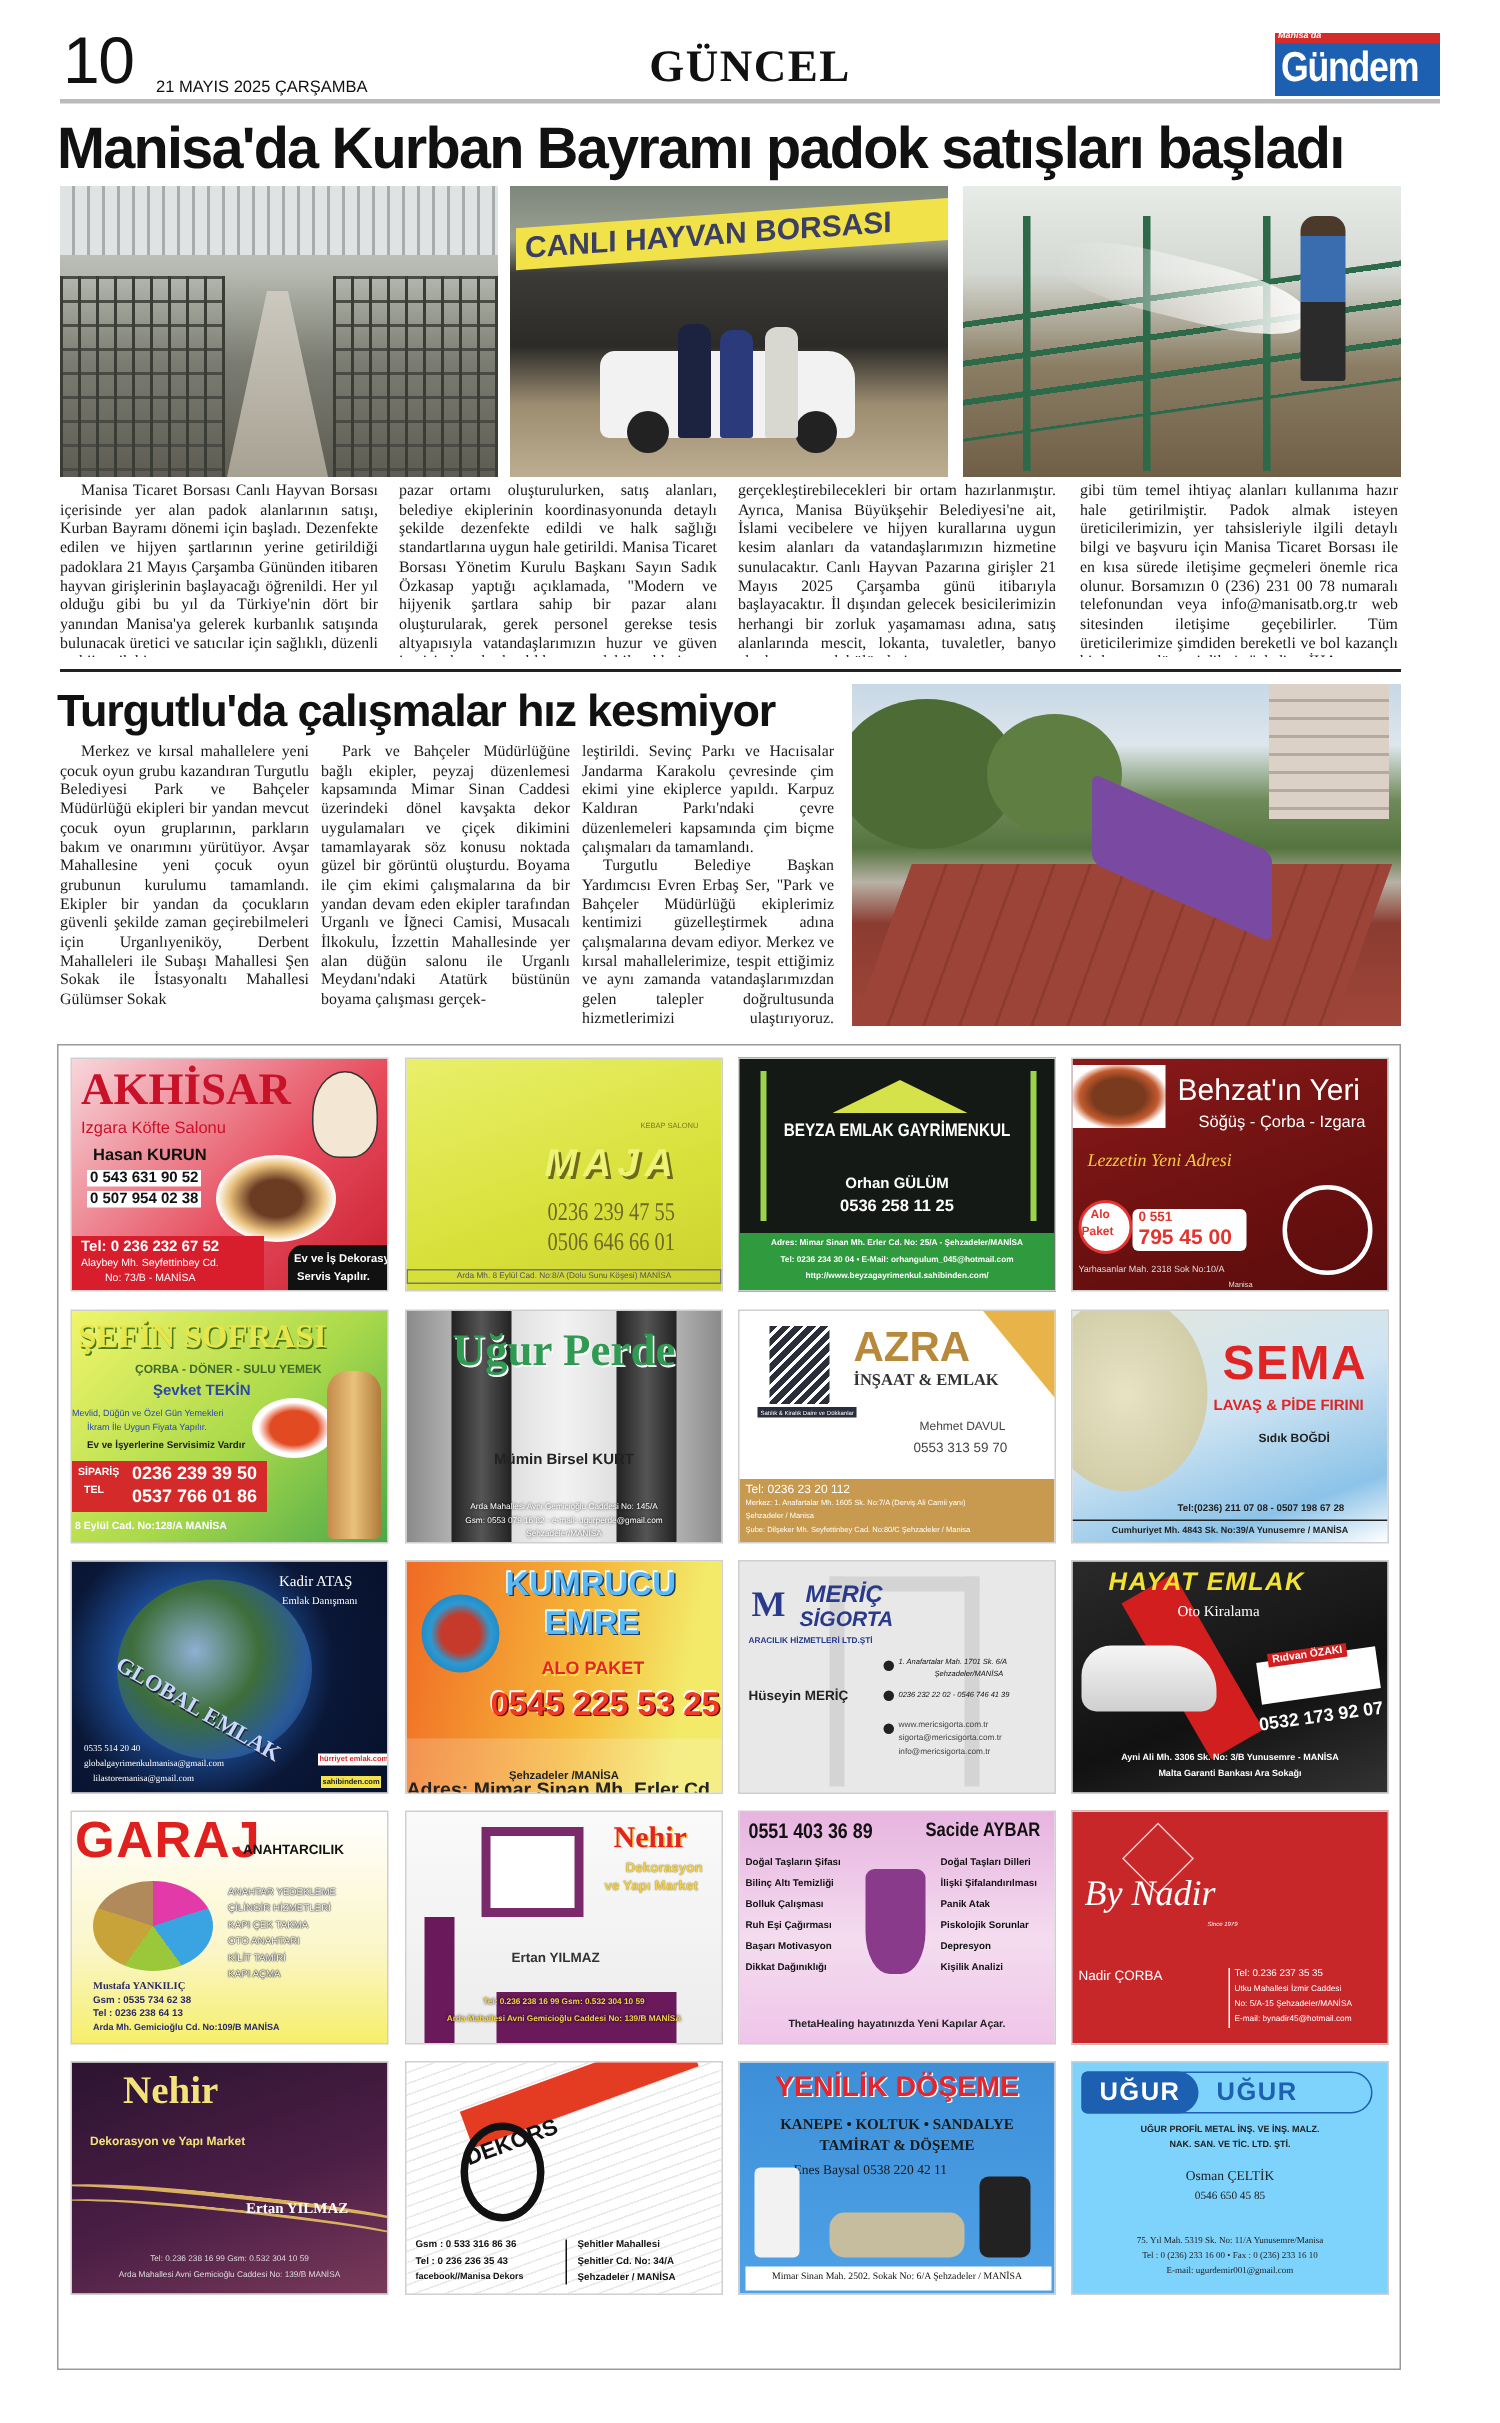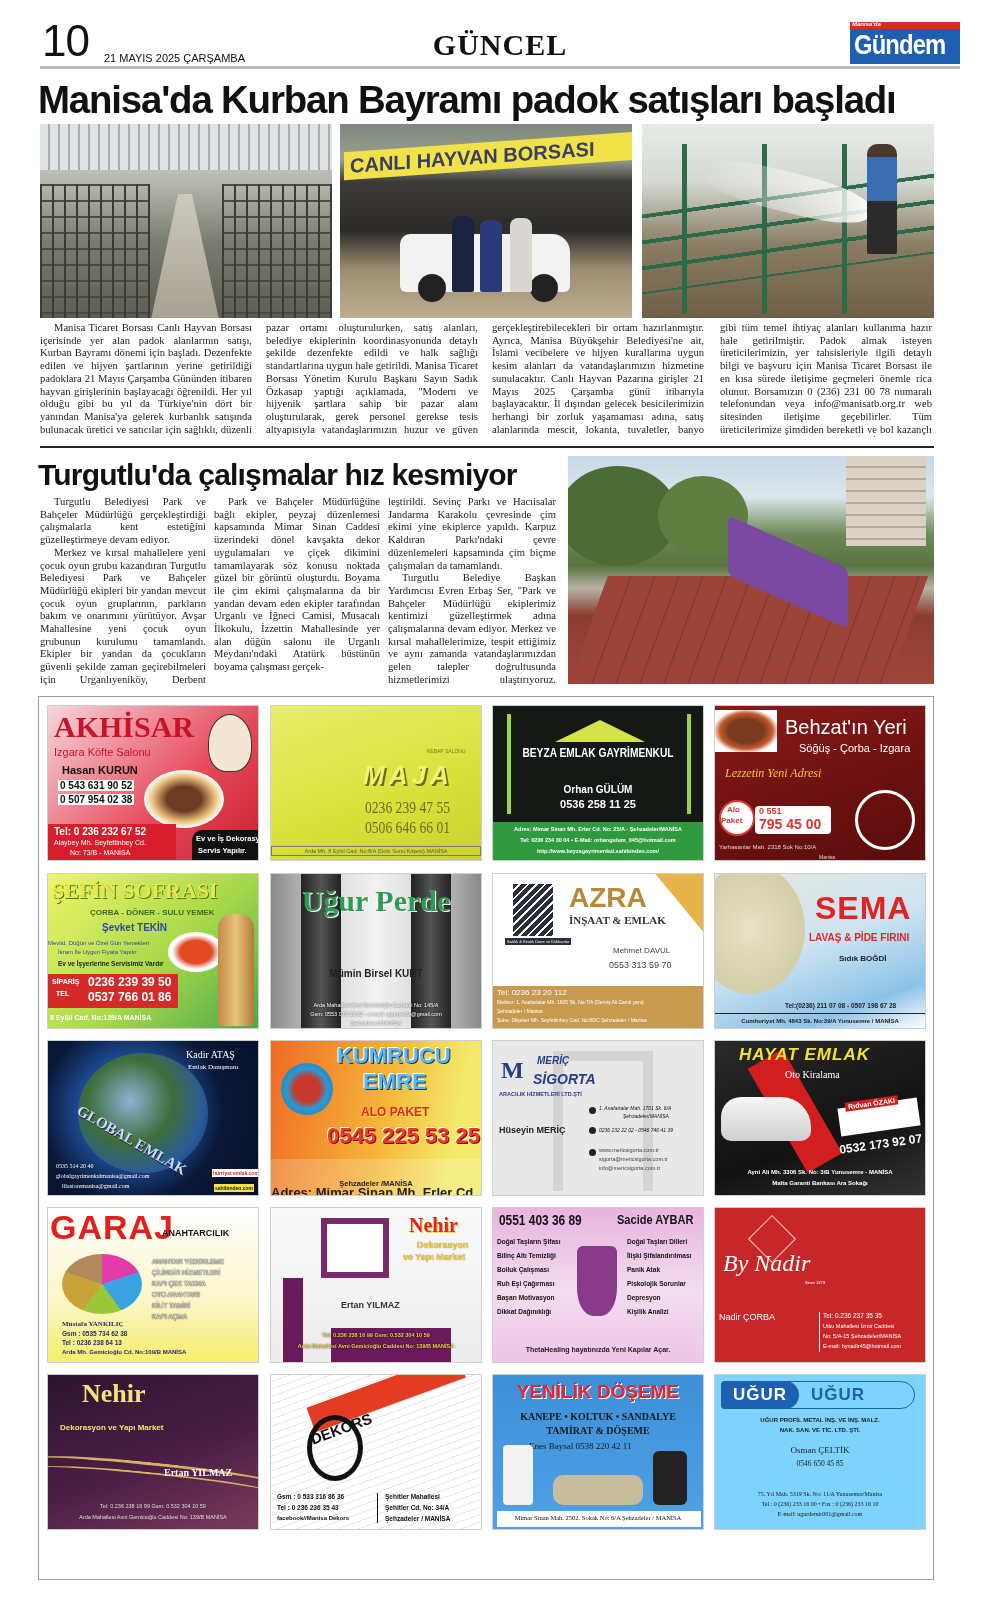--- a/index.html
+++ b/index.html
@@ -100,21 +100,20 @@
     </div>
   <div class="col" style="left:680px;height:116px">
       <p class="noind">gibi tüm temel ihtiyaç alanları kullanıma hazır hale getirilmiştir. Padok almak isteyen üreticilerimizin, yer tahsisleriyle ilgili detaylı bilgi ve başvuru için Manisa Ticaret Borsası ile en kısa sürede iletişime geçmeleri önemle rica olunur. Borsamızın 0 (236) 231 00 78 numaralı telefonundan veya info@manisatb.org.tr web sitesinden iletişime geçebilirler. Tüm üreticilerimize şimdiden bereketli ve bol kazançlı bir bayram dönemi dileriz." dedi. ■ İHA</p>
     </div>
 </div>
 <div class="sep" style="top:446px"></div>
 
 <div class="h2">Turgutlu'da çalışmalar hız kesmiyor</div>
 <div class="cols" style="left:40px;top:496px;width:516px;height:192px">
   <div class="col" style="left:0;width:166px;height:192px">
-    <p>Turgutlu Belediyesi Park ve Bahçeler Müdürlüğü gerçekleştirdiği çalışmalarla kent estetiğini güzelleştirmeye devam ediyor.</p>
     <p>Merkez ve kırsal mahallelere yeni çocuk oyun grubu kazandıran Turgutlu Belediyesi Park ve Bahçeler Müdürlüğü ekipleri bir yandan mevcut çocuk oyun gruplarının, parkların bakım ve onarımını yürütüyor. Avşar Mahallesine yeni çocuk oyun grubunun kurulumu tamamlandı. Ekipler bir yandan da çocukların güvenli şekilde zaman geçirebilmeleri için Urganlıyeniköy, Derbent Mahalleleri ile Subaşı Mahallesi Şen Sokak ile İstasyonaltı Mahallesi Gülümser Sokak</p>
   </div>
   <div class="col" style="left:174px;width:166px;height:192px">
     <p>Park ve Bahçeler Müdürlüğüne bağlı ekipler, peyzaj düzenlemesi kapsamında Mimar Sinan Caddesi üzerindeki dönel kavşakta dekor uygulamaları ve çiçek dikimini tamamlayarak söz konusu noktada güzel bir görüntü oluşturdu. Boyama ile çim ekimi çalışmalarına da bir yandan devam eden ekipler tarafından Urganlı ve İğneci Camisi, Musacalı İlkokulu, İzzettin Mahallesinde yer alan düğün salonu ile Urganlı Meydanı'ndaki Atatürk büstünün boyama çalışması gerçek-</p>
   </div>
   <div class="col" style="left:348px;width:168px;height:192px">
     <p class="noind">leştirildi. Sevinç Parkı ve Hacıisalar Jandarma Karakolu çevresinde çim ekimi yine ekiplerce yapıldı. Karpuz Kaldıran Parkı'ndaki çevre düzenlemeleri kapsamında çim biçme çalışmaları da tamamlandı.</p>
     <p>Turgutlu Belediye Başkan Yardımcısı Evren Erbaş Ser, "Park ve Bahçeler Müdürlüğü ekiplerimiz kentimizi güzelleştirmek adına çalışmalarına devam ediyor. Merkez ve kırsal mahallelerimize, tespit ettiğimiz ve aynı zamanda vatandaşlarımızdan gelen talepler doğrultusunda hizmetlerimizi ulaştırıyoruz. Ekiplerimize çalışmalarında kolaylıklar dilerim" şeklinde konuştu. ■ İHA</p>
   </div>
 </div>
@@ -253,21 +252,21 @@
     <span class="b" style="left:90px;top:64px;font-size:12px;color:#e8222a;text-shadow:1px 1px 0 #f8e24a">ALO PAKET</span>
     <span class="b" style="left:56px;top:82px;font-size:22px;color:#f23a22;text-shadow:1px 1px 0 #6a1010,-1px -1px 0 #fff">0545 225 53 25</span>
     <span style="left:0;top:118px;width:100%;height:38px;background:rgba(255,255,255,.2)"></span>
     <span class="b c" style="top:144px;font-size:13px;color:#222">Adres: Mimar Sinan Mh. Erler Cd. No: 23/B</span>
     <span class="b c" style="top:138px;font-size:7.5px;color:#222">Şehzadeler /MANİSA</span>
   </div>
 
   <div class="ad x3 y3" style="background:#e8e8e8">
     <span style="left:60px;top:10px;width:100px;height:140px;border:10px solid #d4d4d4;border-bottom:none"></span>
     <span class="b" style="left:8px;top:16px;font-size:24px;color:#2a3a8a;font-family:'Liberation Serif',serif">M</span>
-    <span class="b" style="left:44px;top:14px;font-size:10px;color:#2a3a8a;font-style:italic">MERİÇ</span>
+    <span class="b" style="left:44px;top:14px;font-size:16px;color:#2a3a8a;font-style:italic">MERİÇ</span>
     <span class="b" style="left:40px;top:30px;font-size:14px;color:#2a3a8a;font-style:italic">SİGORTA</span>
     <span class="b" style="left:6px;top:50px;font-size:5.5px;color:#2a3a8a">ARACILIK HİZMETLERİ LTD.ŞTİ</span>
     <span style="left:96px;top:66px;width:7px;height:7px;border-radius:50%;background:#222"></span>
     <span style="left:106px;top:64px;font-size:5px;font-style:italic">1. Anafartalar Mah. 1701 Sk. 6/A</span>
     <span style="left:130px;top:72px;font-size:5px;font-style:italic">Şehzadeler/MANİSA</span>
     <span class="b" style="left:6px;top:84px;font-size:9px;color:#222">Hüseyin MERİÇ</span>
     <span style="left:96px;top:86px;width:7px;height:7px;border-radius:50%;background:#222"></span>
     <span style="left:106px;top:86px;font-size:5px;font-style:italic">0236 232 22 02 - 0546 746 41 39</span>
     <span style="left:96px;top:108px;width:7px;height:7px;border-radius:50%;background:#222"></span>
     <span style="left:106px;top:106px;font-size:5.5px;color:#444">www.mericsigorta.com.tr</span>

